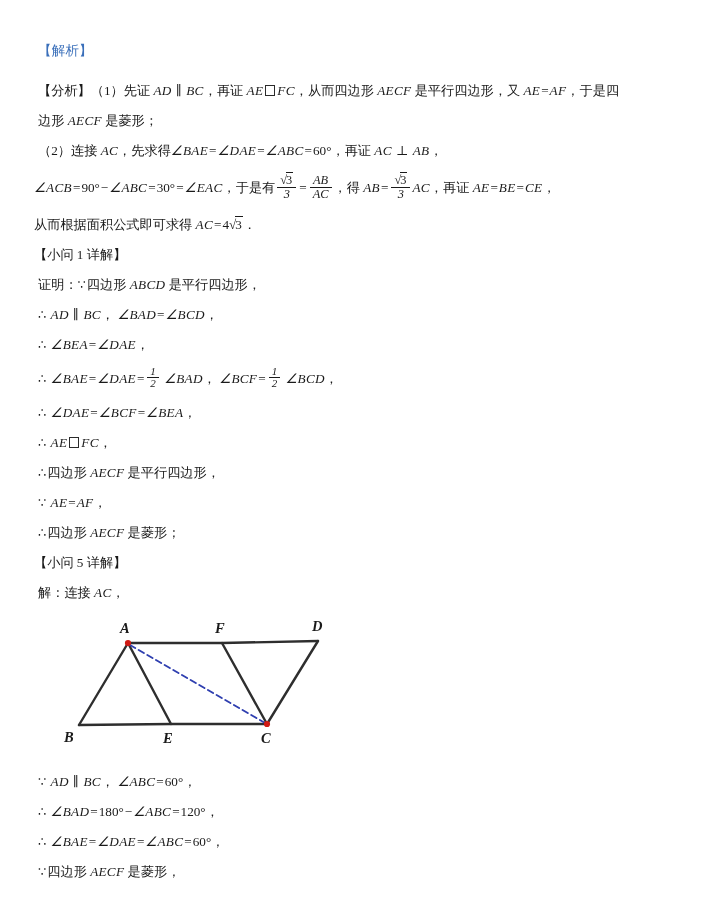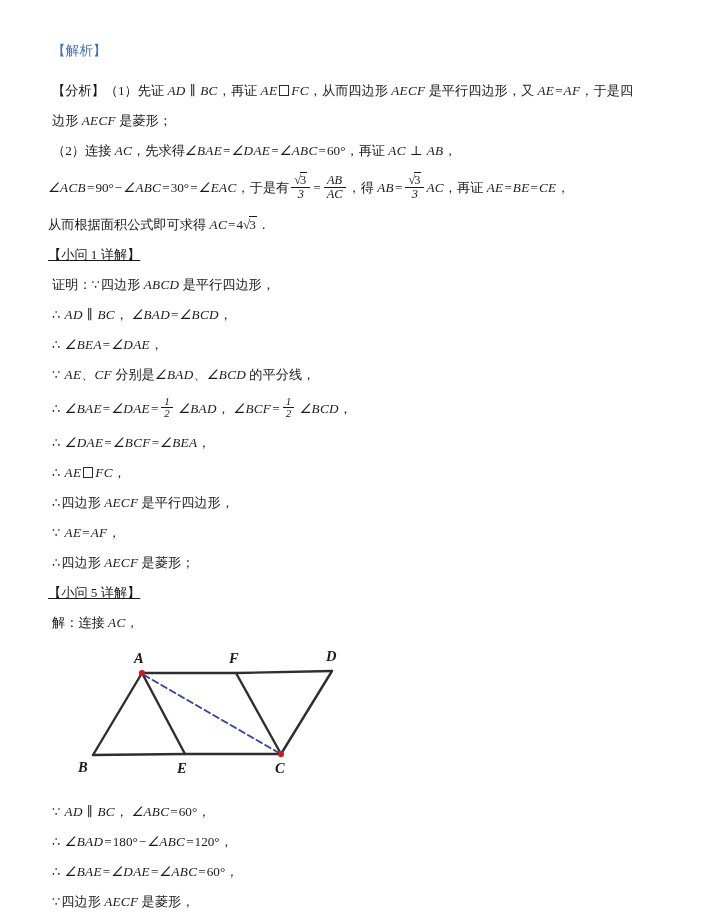--- a/index.html
+++ b/index.html
@@ -12,21 +12,21 @@
     background: #ffffff;
     font-family: "Liberation Serif", "DejaVu Serif", serif;
     color: #1a1a1a;
     overflow: hidden;
   }
   .page {
     position: relative;
     width: 620px;
     height: 922px;
     box-sizing: border-box;
-    padding: 44px 36px 0 48px;
+    padding: 44px 36px 0 34px;
   }
 
   
   .hdr-analysis {
     color: #3a6fba;
     font-size: 13.5px;
     line-height: 1;
     margin: 0 0 18px 4px;
     letter-spacing: 0.2px;
   }
@@ -34,21 +34,20 @@
     font-size: 13.2px;
     line-height: 30px;
     margin: 0;
     white-space: nowrap;
   }
   .sect-hdr {
     font-size: 13.2px;
     line-height: 30px;
     margin: 0;
     white-space: nowrap;
-    text-decoration: underline;
   }
   .indent { padding-left: 4px; }
 
   
   .m {
     font-family: Liberation Serif, serif;
     font-style: italic;
     font-size: 13.2px;
     letter-spacing: 0.3px;
   }
@@ -129,21 +128,20 @@
   <p class="para"><span class="sym">从而根据面积公式即可求得</span> <span class="m">AC</span><span class="op">=</span><span class="mr">4</span><span class="rad"><span class="sign">√</span><span class="rand">3</span></span><span class="sym">．</span></p>
 
   <p class="sect-hdr">【小问 1 详解】</p>
 
   <p class="para indent"><span class="sym">证明：</span><span class="because">∵</span><span class="sym">四边形</span> <span class="m">ABCD</span> <span class="sym">是平行四边形，</span></p>
 
   <p class="para indent"><span class="therefore">∴</span> <span class="m">AD</span> <span class="op">∥</span> <span class="m">BC</span><span class="sym">，</span> <span class="m">∠BAD</span><span class="op">=</span><span class="m">∠BCD</span><span class="sym">，</span></p>
 
   <p class="para indent"><span class="therefore">∴</span> <span class="m">∠BEA</span><span class="op">=</span><span class="m">∠DAE</span><span class="sym">，</span></p>
 
-  <p class="para indent"><span class="because">∵</span> <span class="m">AE</span><span class="sym">、</span><span class="m">CF</span> <span class="sym">分别是</span><span class="m">∠BAD</span><span class="sym">、</span><span class="m">∠BCD</span> <span class="sym">的平分线，</span></p>
 
   <p class="para indent" style="line-height:38px;"><span class="therefore">∴</span> <span class="m">∠BAE</span><span class="op">=</span><span class="m">∠DAE</span><span class="op">=</span><span class="frac small"><span class="num">1</span><span class="den">2</span></span> <span class="m">∠BAD</span><span class="sym">，</span> <span class="m">∠BCF</span><span class="op">=</span><span class="frac small"><span class="num">1</span><span class="den">2</span></span> <span class="m">∠BCD</span><span class="sym">，</span></p>
 
   <p class="para indent"><span class="therefore">∴</span> <span class="m">∠DAE</span><span class="op">=</span><span class="m">∠BCF</span><span class="op">=</span><span class="m">∠BEA</span><span class="sym">，</span></p>
 
   <p class="para indent"><span class="therefore">∴</span> <span class="m">AE</span><span class="glyphbox"></span><span class="m">FC</span><span class="sym">，</span></p>
 
   <p class="para indent"><span class="therefore">∴</span><span class="sym">四边形</span> <span class="m">AECF</span> <span class="sym">是平行四边形，</span></p>
 
   <p class="para indent"><span class="because">∵</span> <span class="m">AE</span><span class="op">=</span><span class="m">AF</span><span class="sym">，</span></p>

